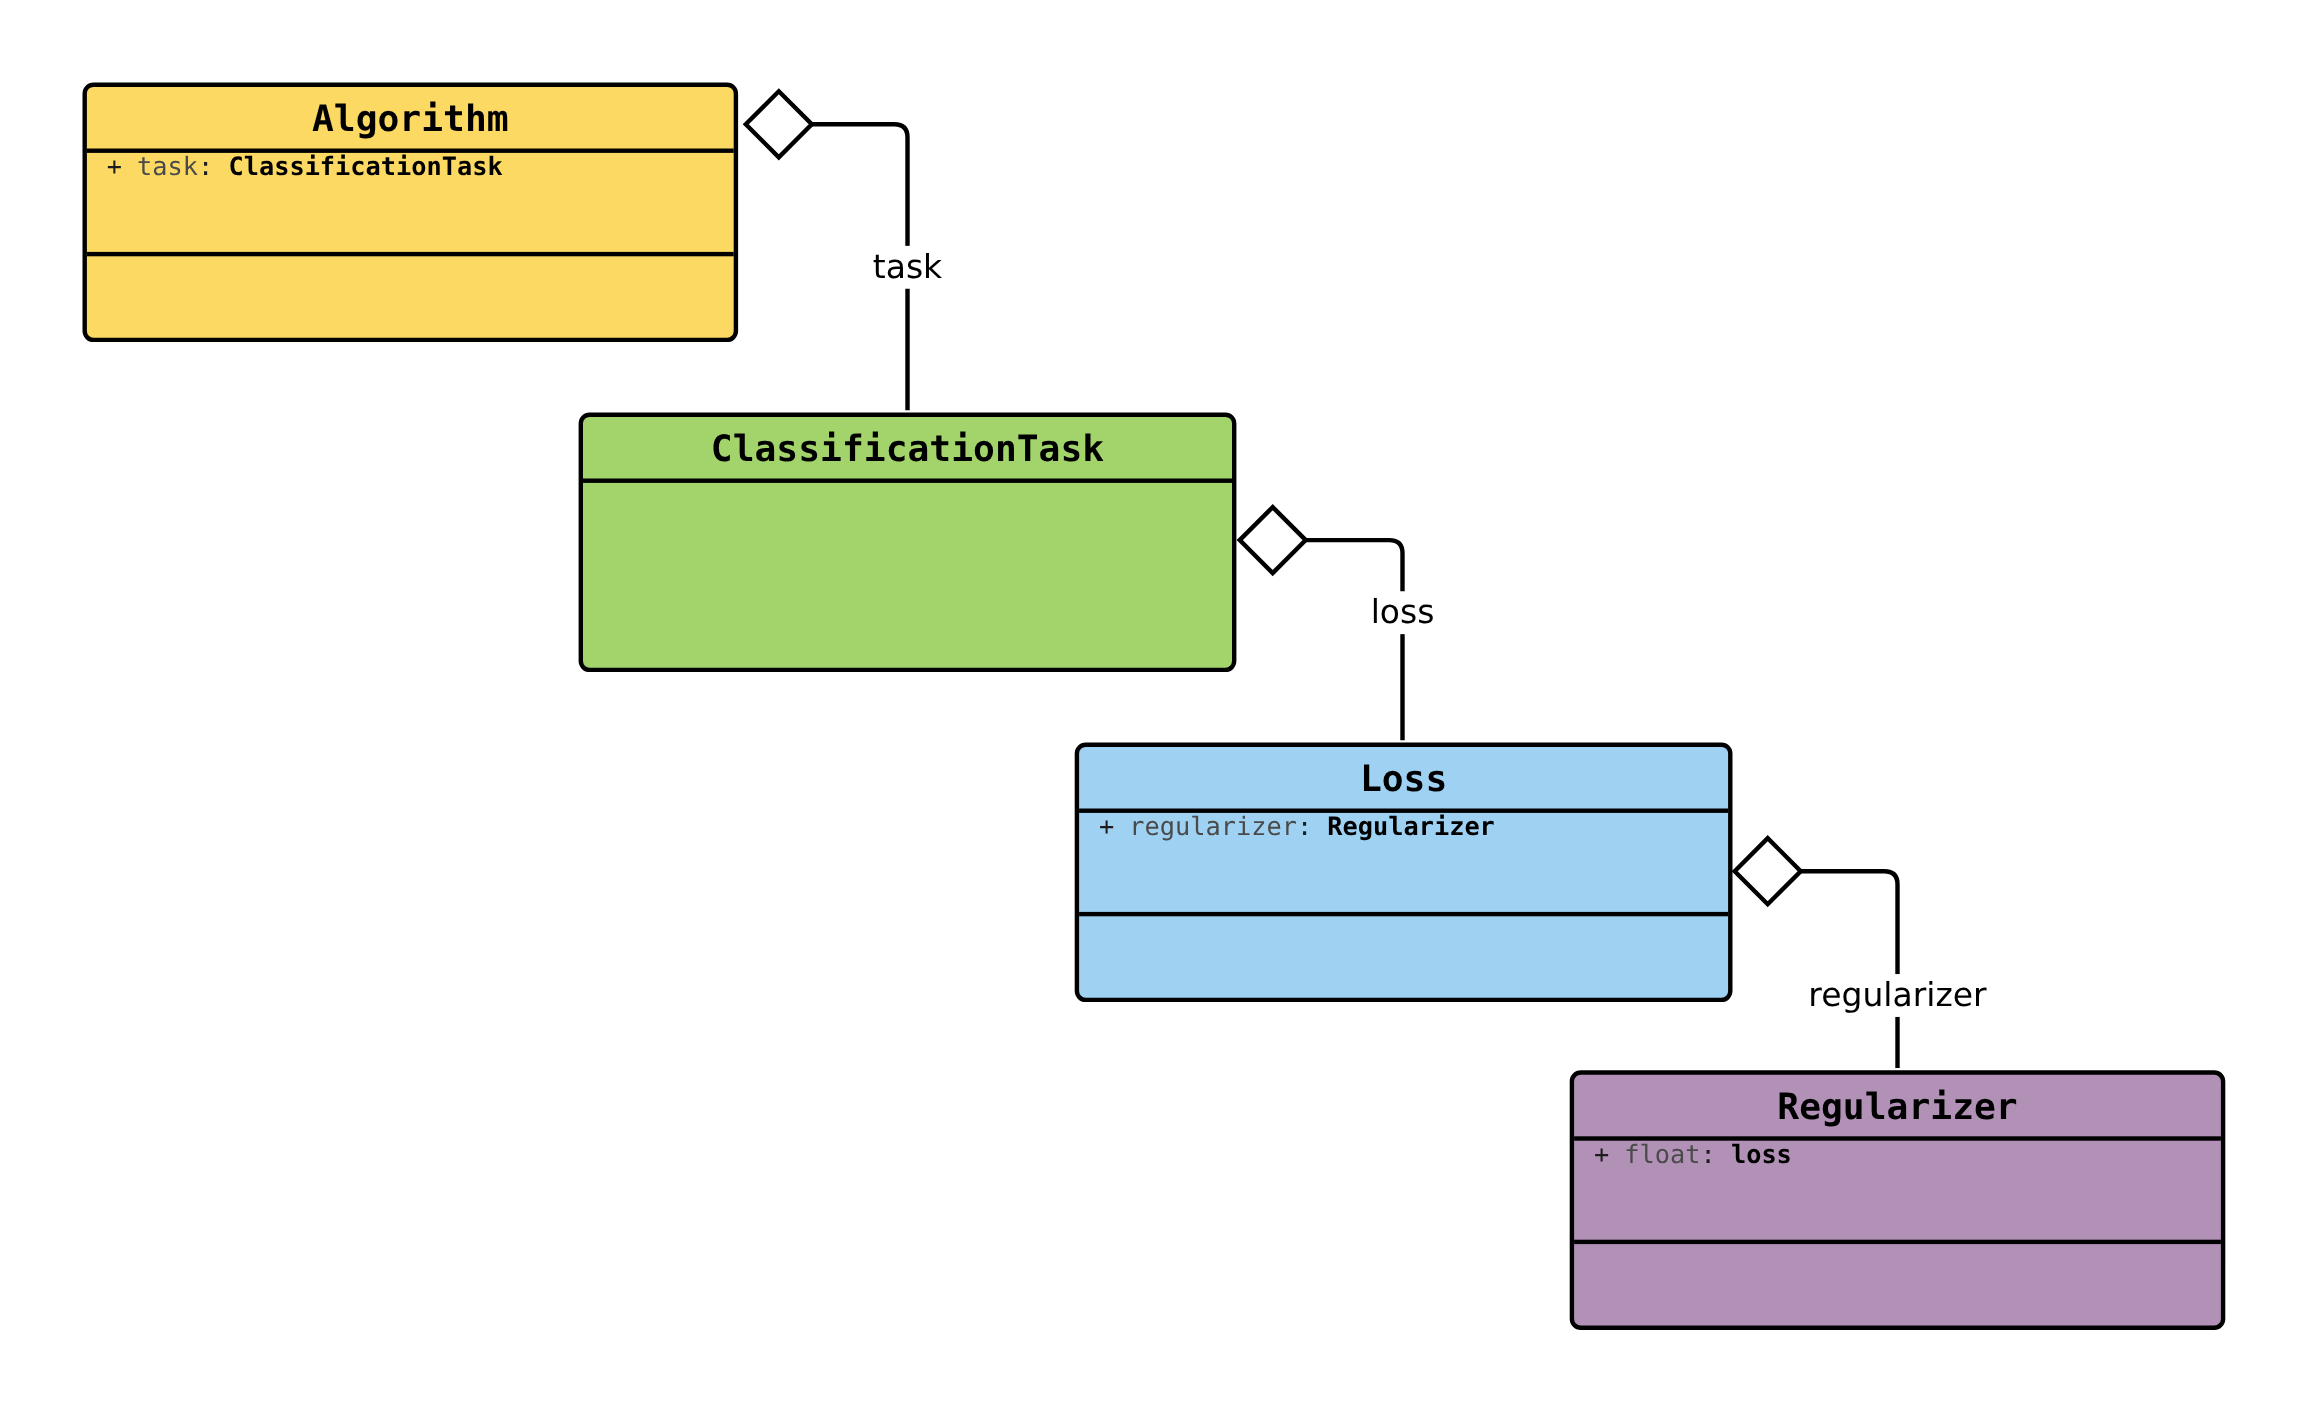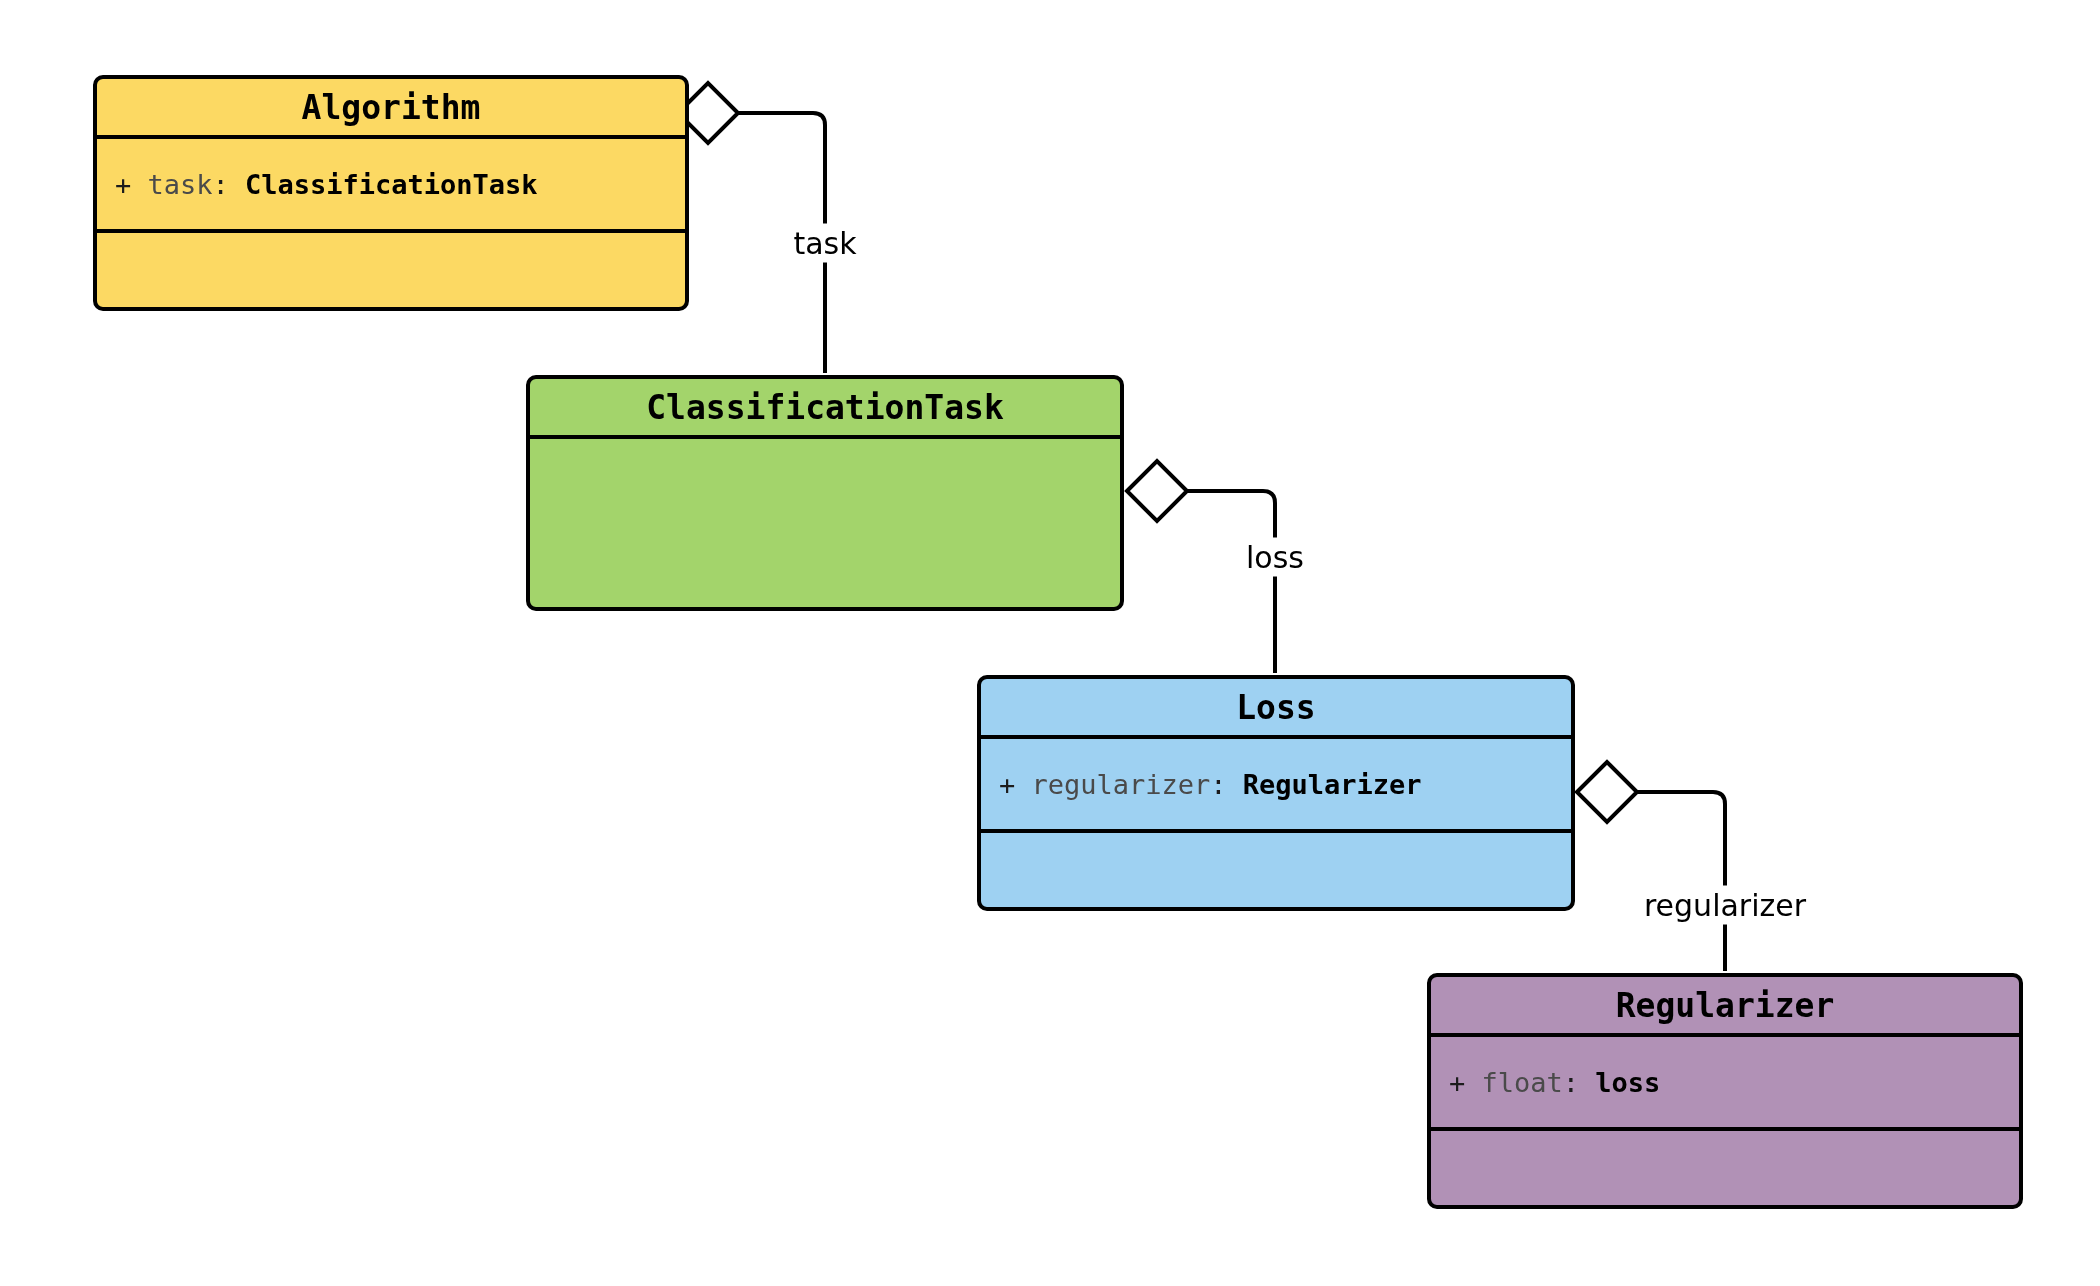--- a/index.html
+++ b/index.html
@@ -15,39 +15,39 @@
   svg.edges polygon{fill:#ffffff;stroke:#000000;stroke-width:4px;stroke-linejoin:miter;}
 
   .uml-class{
     position:absolute;
     box-sizing:border-box;
     border:4px solid #000000;
     border-radius:10px;
     display:flex;
     flex-direction:column;
   }
-  .c0{left:93px;  top:75px;  width:596px; height:236px;}
+  .c0{left:75px;  top:75px;  width:596px; height:236px;}
   .c1{left:526px; top:375px; width:598px; height:236px;}
   .c2{left:977px; top:675px; width:598px; height:236px;}
   .c3{left:1427px;top:973px; width:596px; height:236px;}
 
   .uml-class .title{
     height:56px;
     border-bottom:4px solid #000000;
     display:flex;align-items:center;justify-content:center;
     font-weight:bold;
     font-size:33px;
     color:#000000;
   }
   .uml-class .attrs{
     height:90px;
     border-bottom:4px solid #000000;
-    display:flex;align-items:center;
+    display:flex;align-items:flex-start;
     padding-left:18px;
-    font-size:27px;
+    font-size:23px;
   }
   .uml-class .footer{flex:1;}
 
   .attr{white-space:nowrap;}
   .attr .vis{color:#1c1c1c;margin-right:0.6em;}
   .attr .aname{color:#4a4a4a;}
   .attr .colon{color:#1c1c1c;margin-right:0.6em;}
   .attr .atype{color:#000000;font-weight:bold;}
 
   .edge-label{

